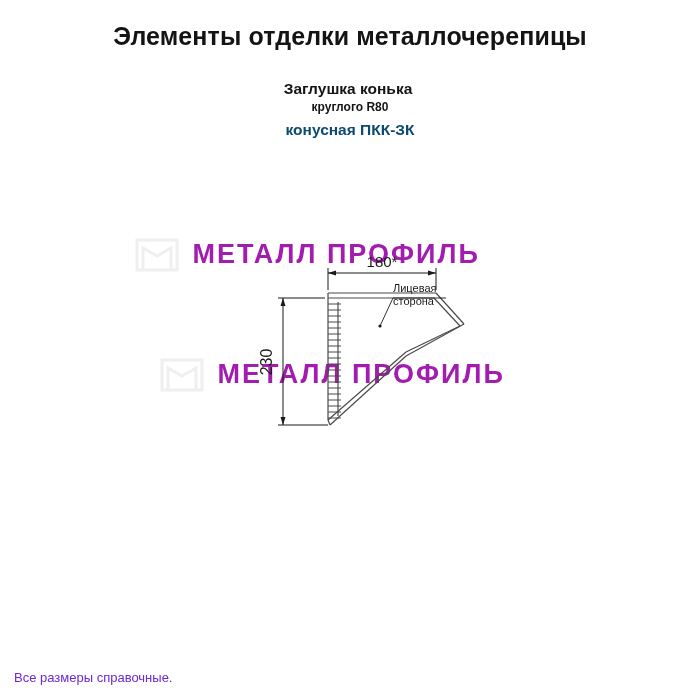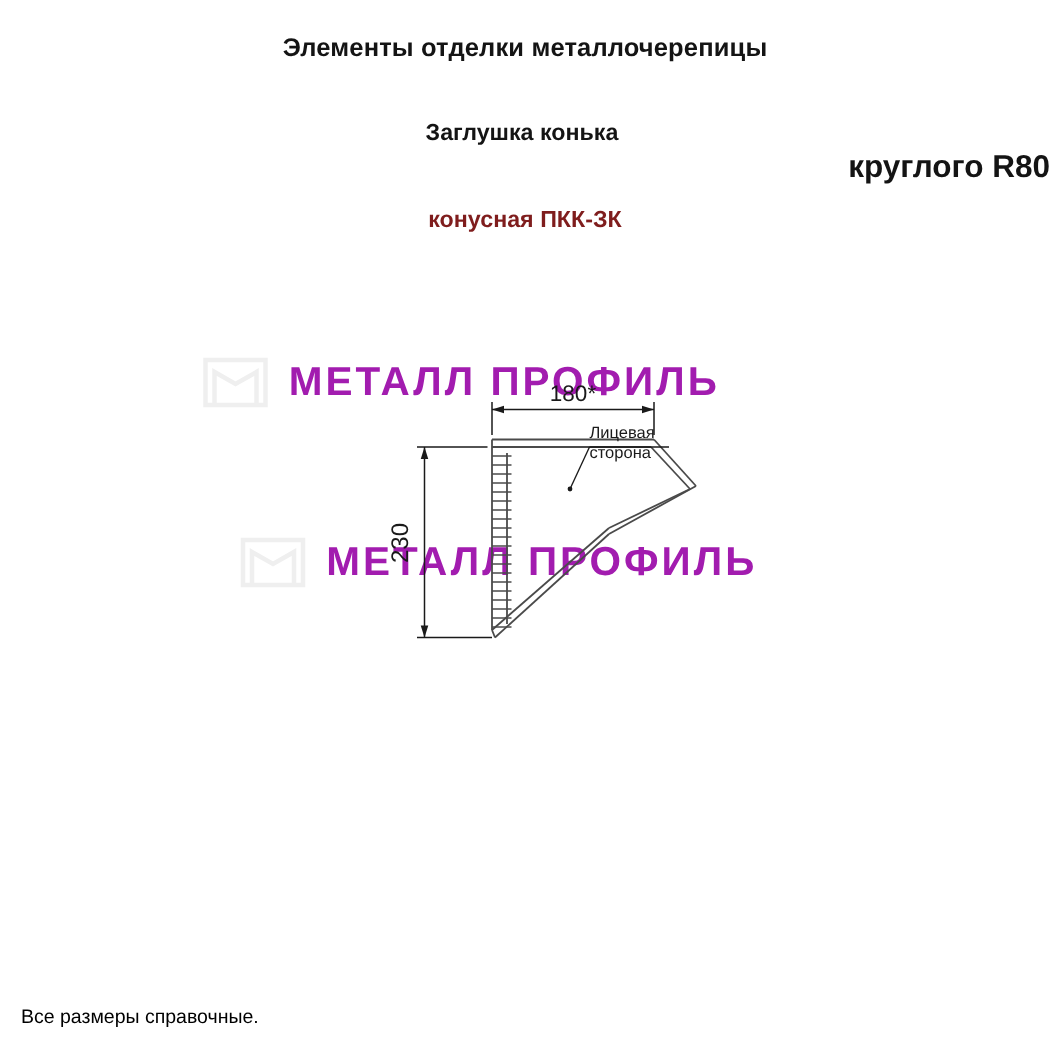--- a/index.html
+++ b/index.html
@@ -23,55 +23,55 @@
     height: 700px;
   }
 
   
   .title {
     position: absolute;
     top: 22px;
     left: 0;
     width: 700px;
     text-align: center;
-    font-size: 17px;
+    font-size: 25px;
     font-weight: bold;
     letter-spacing: 0.1px;
     color: #141414;
   }
   .subtitle {
     position: absolute;
     top: 78px;
     left: 0;
     width: 696px;
     text-align: center;
     font-size: 15.5px;
     font-weight: bold;
     line-height: 22px;
     color: #141414;
   }
   .subtitle-line2 {
     position: absolute;
     top: 100px;
     left: 0;
     width: 700px;
-    text-align: right;
-    font-size: 21px;
+    text-align: center;
+    font-size: 12px;
     font-weight: bold;
     color: #141414;
   }
   .subtitle-line3 {
     position: absolute;
-    top: 138px;
+    top: 121px;
     left: 0;
     width: 700px;
     text-align: center;
     font-size: 15.5px;
     font-weight: bold;
-    color: #7f1d1d;
+    color: #0c4a6e;
   }
 
   
   .watermark {
     position: absolute;
     color: #a21caf;
     font-weight: bold;
     white-space: nowrap;
     user-select: none;
     pointer-events: none;
@@ -98,21 +98,21 @@
   }
   .drawing svg { display: block; }
 
   
   .footer {
     position: absolute;
     left: 14px;
     bottom: 12px;
     font-size: 13px;
     line-height: 21px;
-    color: #000000;
+    color: #6d28d9;
   }
   .footer div { white-space: nowrap; }
 </style>
 </head>
 <body>
 
 <div class="page">
 
   <div class="watermark" style="top:230px; left:135px;">
     <span class="wm-mark">

